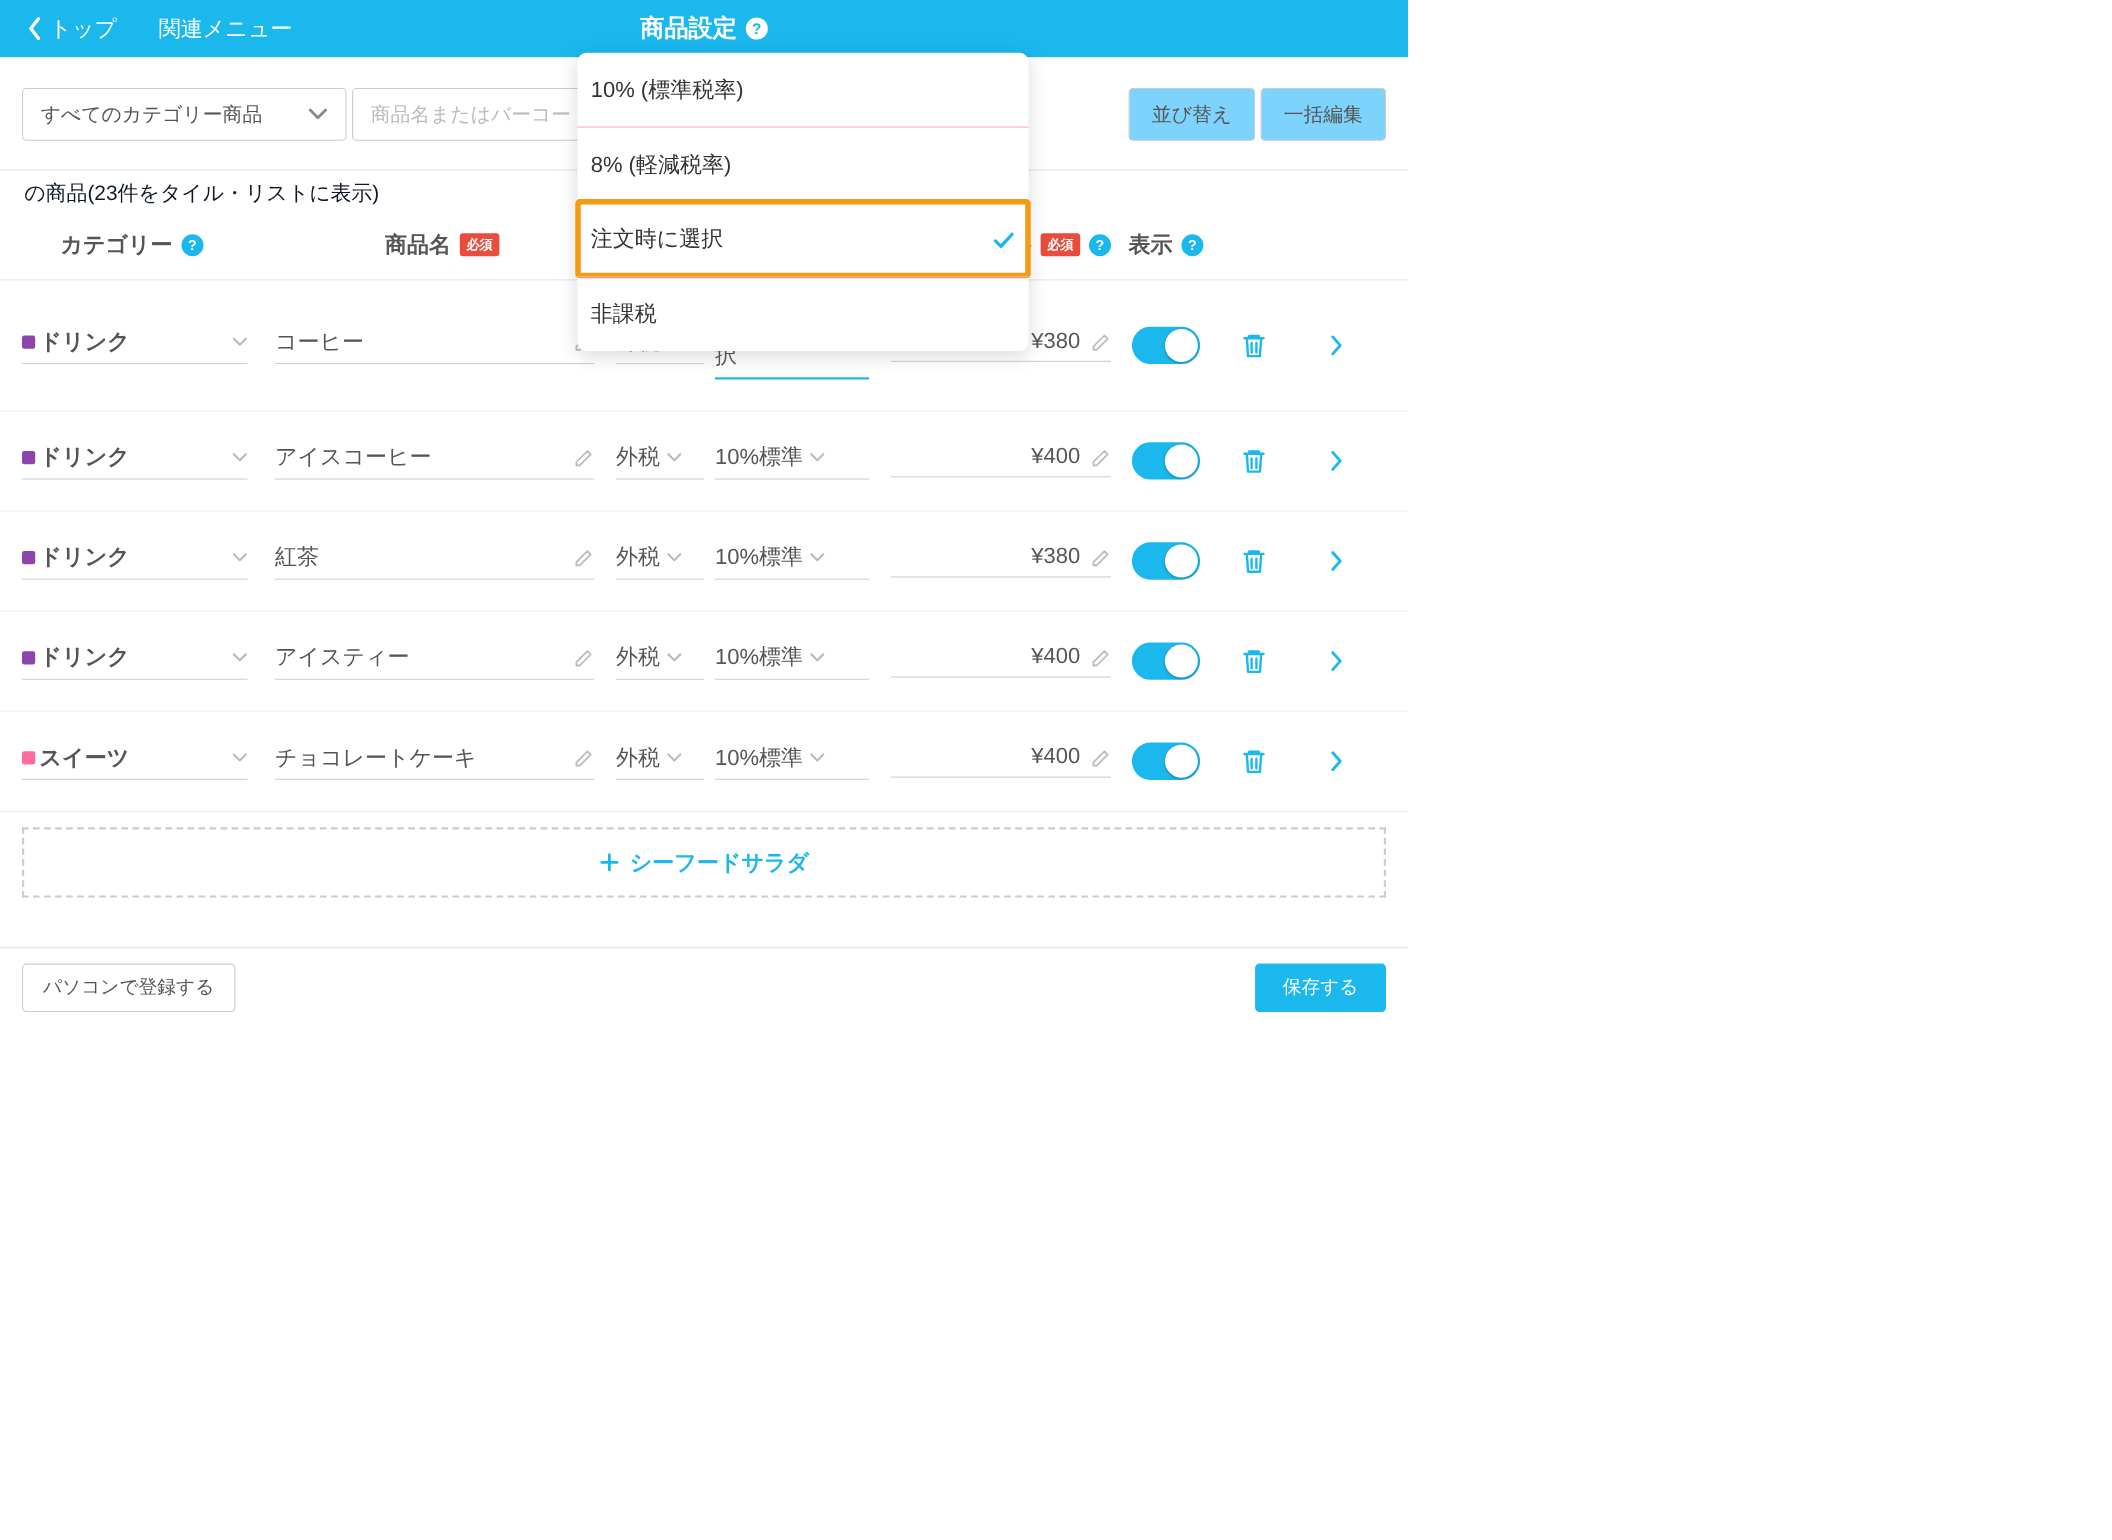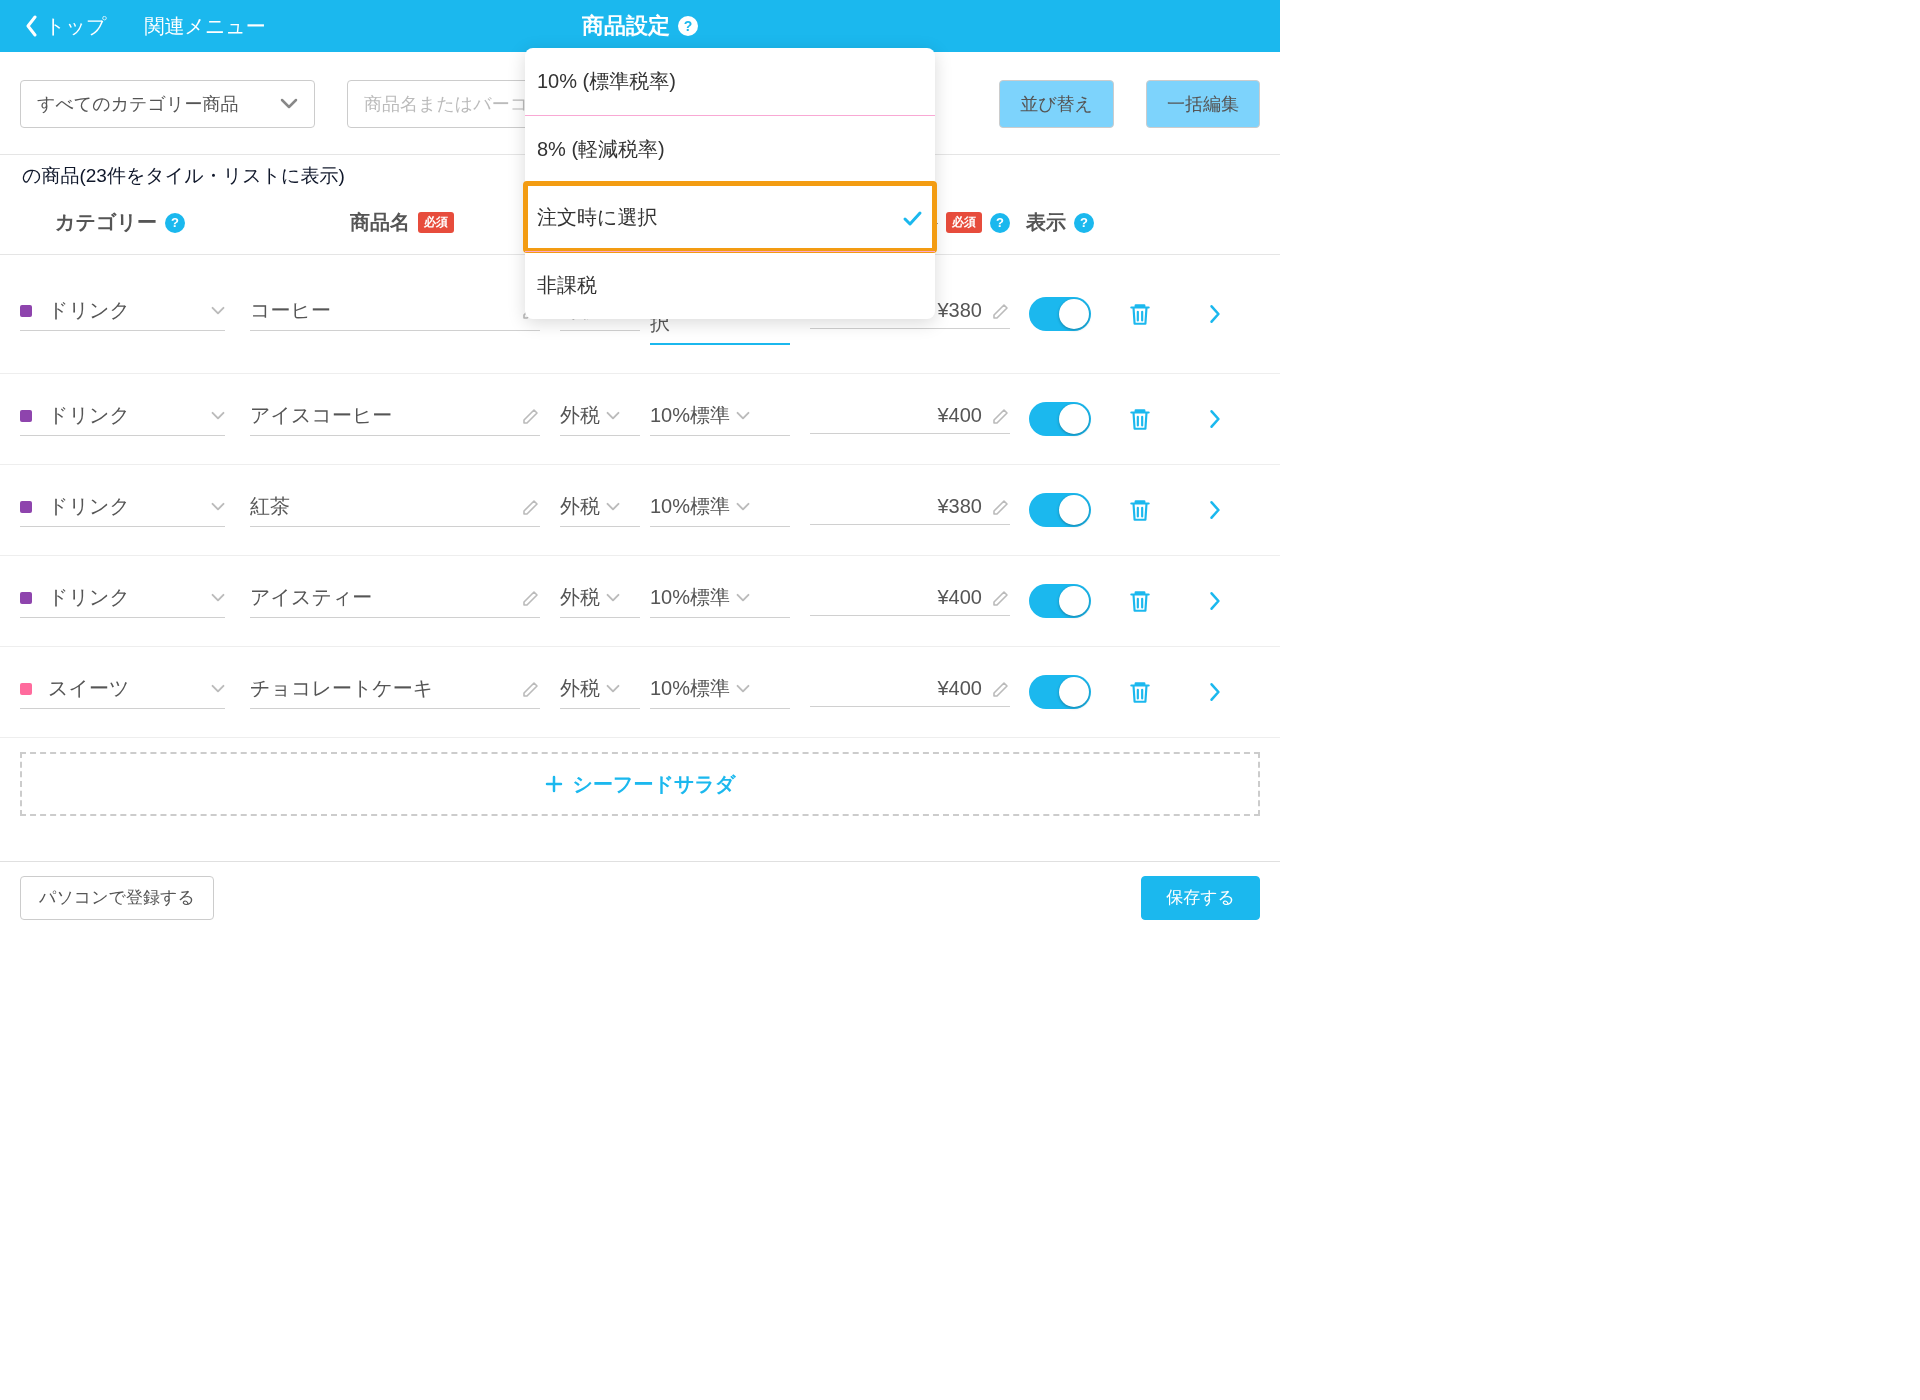--- a/index.html
+++ b/index.html
@@ -8,21 +8,21 @@
 
 .header { height: 52px; background: #1bb8ee; display: flex; align-items: center; color: #fff; position: relative; }
 .header-left { display: flex; align-items: center; gap: 8px; padding-left: 25px; }
 .back { display: flex; align-items: center; gap: 6px; font-size: 20px; cursor: pointer; }
 .back svg { width: 14px; height: 22px; }
 .related { margin-left: 30px; font-size: 20px; }
 .header-title { position: absolute; left: 50%; transform: translateX(-50%); display: flex; align-items: center; gap: 8px; font-size: 22px; font-weight: 600; }
 .help-circle { width: 20px; height: 20px; border-radius: 50%; background: #fff; color: #1bb8ee; font-size: 14px; font-weight: 700; display: inline-flex; align-items: center; justify-content: center; }
 
 
-.toolbar { padding: 28px 20px 26px; display: flex; align-items: center; gap: 32px; background: #fff; border-bottom: 1px solid #e5e5e5; }
+.toolbar { padding: 28px 20px 26px; display: flex; align-items: center; gap: 5px; background: #fff; border-bottom: 1px solid #e5e5e5; }
 .select-box { border: 1px solid #ccc; border-radius: 4px; height: 48px; width: 295px; display: flex; align-items: center; justify-content: space-between; padding: 0 16px; font-size: 18px; color: #555; }
 .select-box svg { width: 18px; height: 12px; }
 .search-box { border: 1px solid #ccc; border-radius: 4px; height: 48px; width: 588px; padding: 0 16px; font-size: 18px; color: #bbb; display: flex; align-items: center; }
 .toolbar-btn { margin-left: auto; border: 1px solid #ccc; border-radius: 4px; height: 48px; min-width: 110px; padding: 0 20px; display: flex; align-items: center; justify-content: center; font-size: 18px; color: #555; background: #7dd3fc; }
 .toolbar-btn + .toolbar-btn { margin-left: 0; }
 
 
 .count-bar { text-align: left; padding: 8px 22px 0; font-size: 19px; color: #0f172a; }
 
 
@@ -31,21 +31,21 @@
 .help-s { width: 20px; height: 20px; border-radius: 50%; background: #1bb8ee; color: #fff; font-size: 13px; font-weight: 700; display: inline-flex; align-items: center; justify-content: center; }
 .badge-req { background: #e74c3c; color: #fff; font-size: 12px; font-weight: 700; padding: 2px 6px; border-radius: 3px; }
 .cols .c-cat { padding-left: 35px; }
 .cols .c-name { padding-left: 100px; }
 .cols .c-price { justify-content: flex-end; padding-right: 10px; }
 .cols .c-display { justify-content: center; }
 
 
 .rows-wrap { }
 .row { display: grid; grid-template-columns: 230px 310px 90px 160px 210px 80px 80px 70px; align-items: center; padding: 28px 20px; border-bottom: 1px solid #eee; font-size: 20px; color: #555; }
-.cat-cell { display: flex; align-items: center; gap: 16px; border-bottom: 1px solid #d0d0d0; padding-bottom: 6px; margin-right: 25px; }
+.cat-cell { display: flex; align-items: center; gap: 4px; border-bottom: 1px solid #d0d0d0; padding-bottom: 6px; margin-right: 25px; font-weight: bold; }
 .cat-sq { width: 12px; height: 12px; border-radius: 2px; flex-shrink: 0; }
 .cat-sq.purple { background: #8e44ad; }
 .cat-sq.pink { background: #ff6b9d; }
 .cat-drop { margin-left: auto; }
 .name-cell { display: flex; align-items: center; border-bottom: 1px solid #d0d0d0; padding-bottom: 6px; margin-right: 20px; }
 .name-cell .pen { margin-left: auto; }
 .tax-cell { display: flex; align-items: center; gap: 6px; border-bottom: 1px solid #d0d0d0; padding-bottom: 6px; margin-right: 10px; }
 .rate-cell { display: flex; align-items: center; gap: 6px; border-bottom: 1px solid #d0d0d0; padding-bottom: 6px; margin-right: 20px; }
 .row.active .rate-cell { border-bottom: 2px solid #1bb8ee; }
 .price-cell { display: flex; align-items: center; justify-content: flex-end; gap: 10px; border-bottom: 1px solid #d0d0d0; padding-bottom: 6px; margin-right: 10px; }

